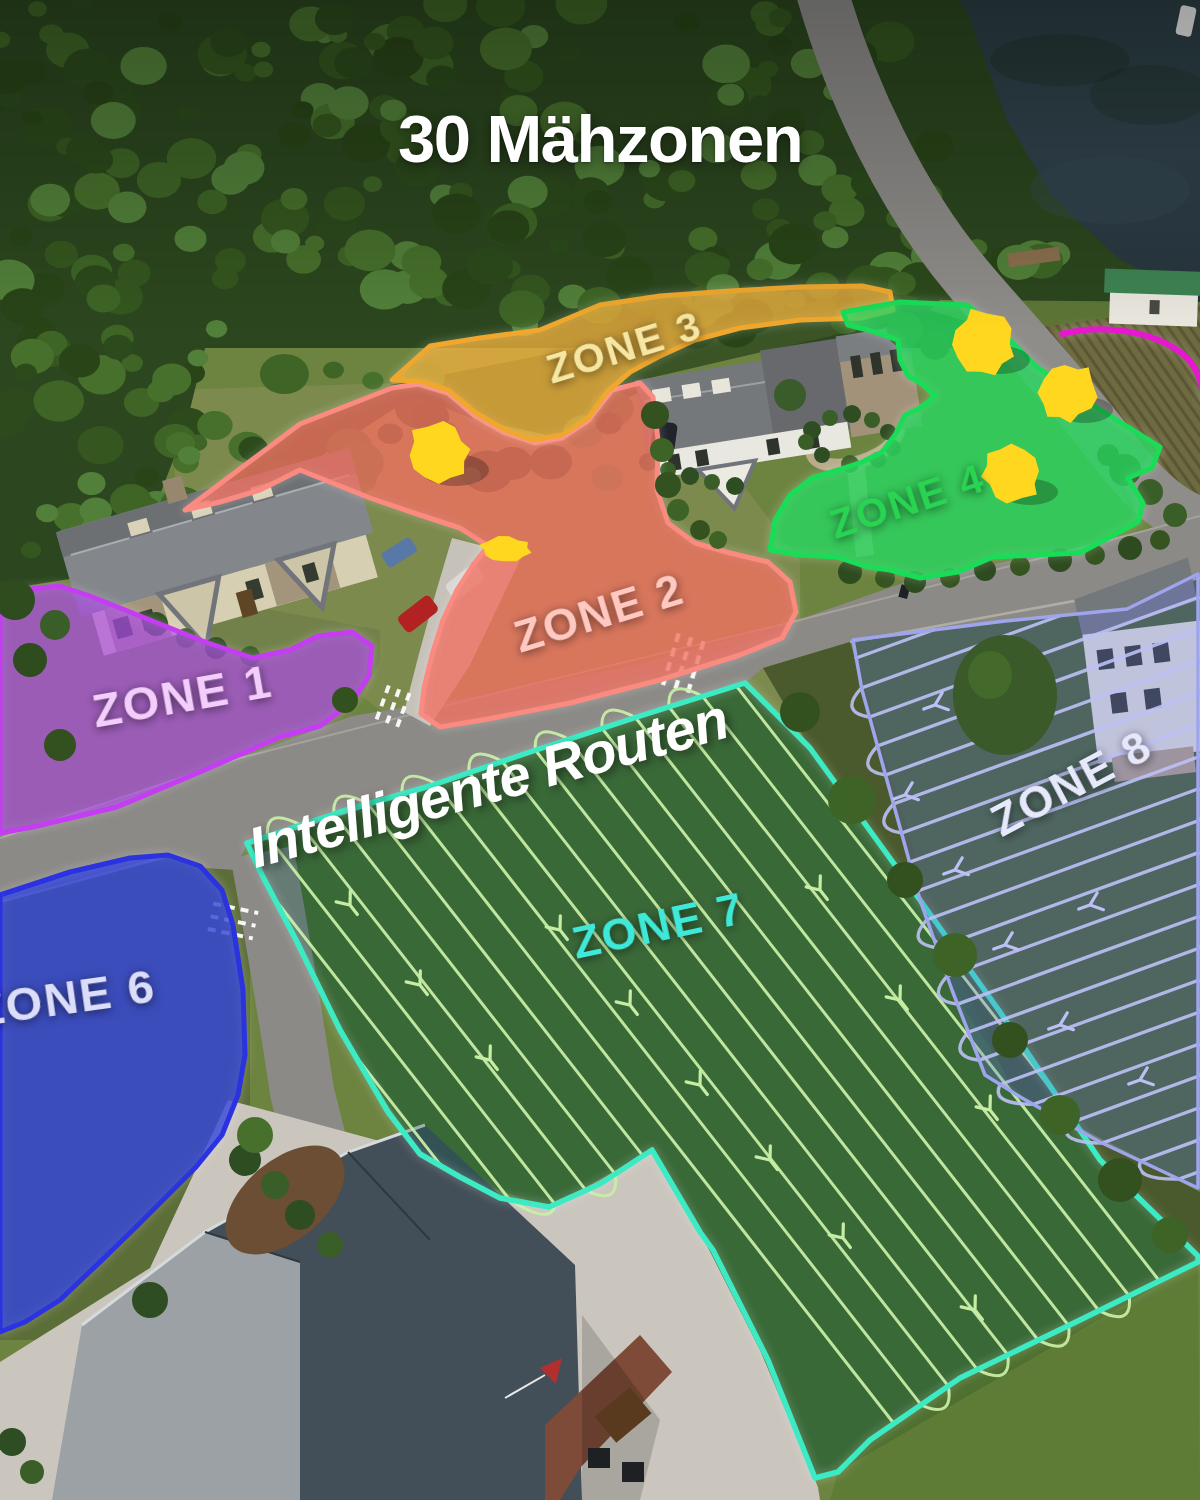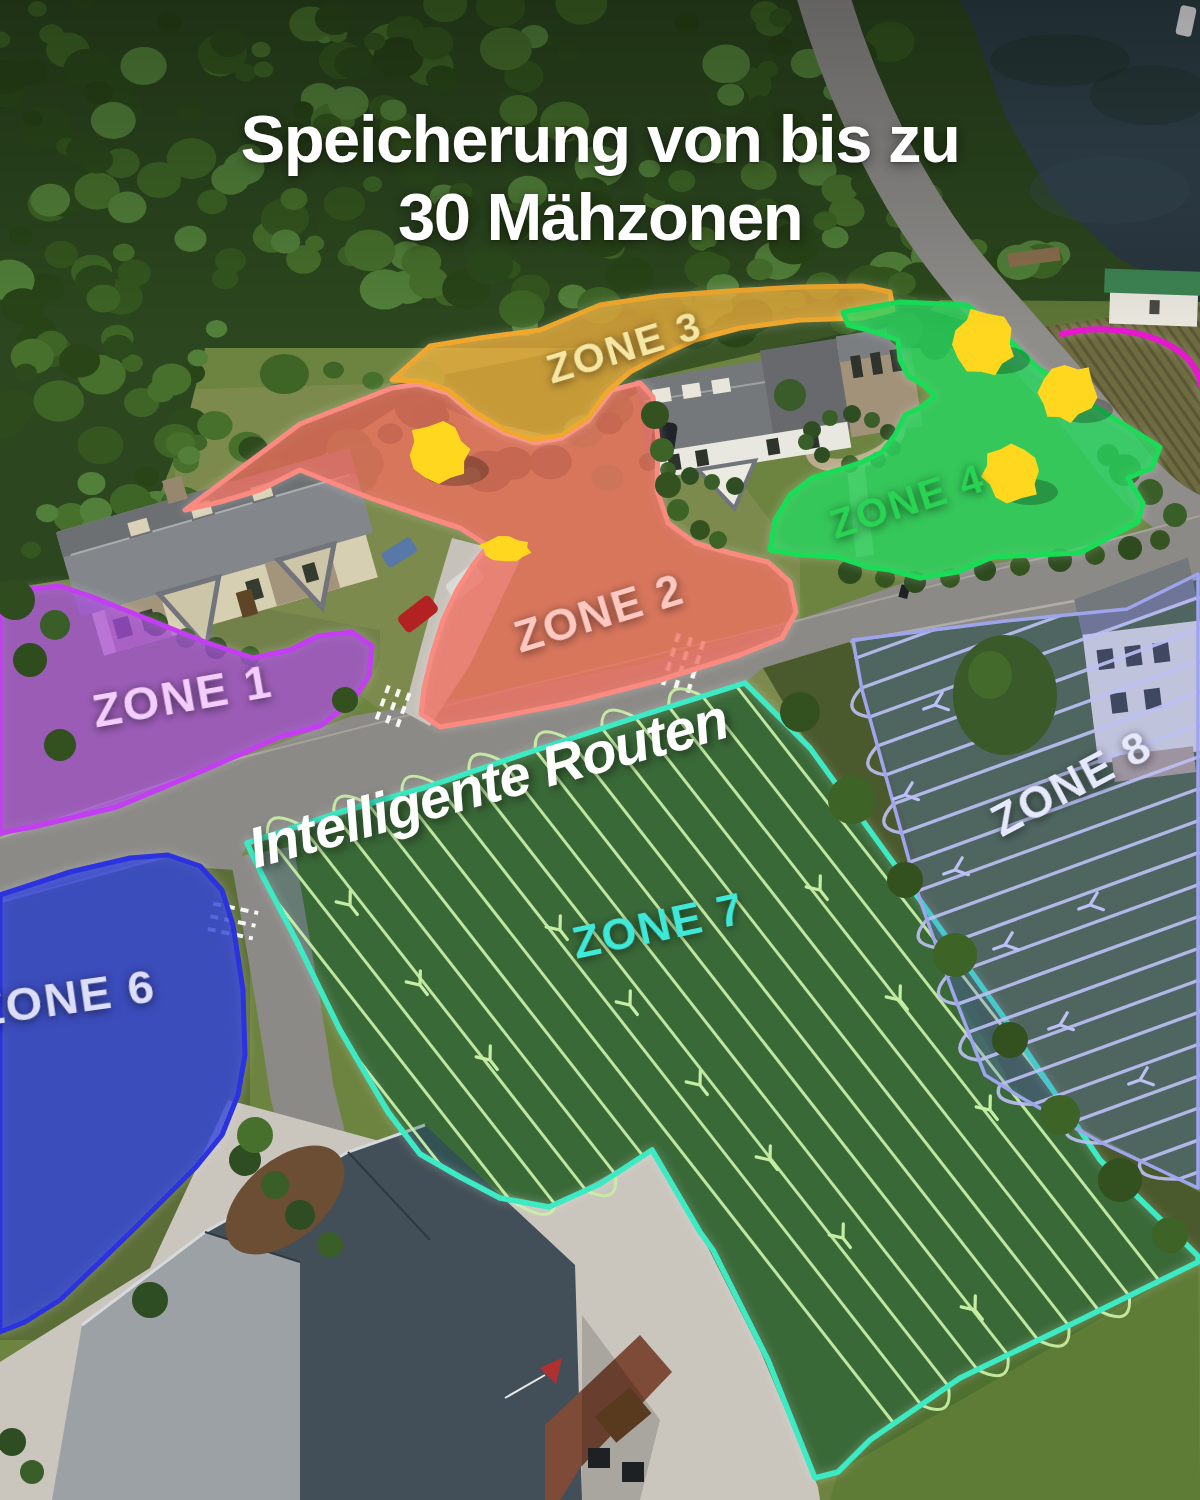--- a/index.html
+++ b/index.html
@@ -673,17 +673,16 @@
     <text class="zone-label" transform="translate(908,504) rotate(-18)" font-size="41" dominant-baseline="middle" fill="#2ad453">ZONE 4</text>
     <text class="zone-label" transform="translate(66,1002) rotate(-8)" font-size="47" dominant-baseline="middle" fill="#dcdef9">ZONE 6</text>
     <text class="zone-label" transform="translate(659,929) rotate(-12)" font-size="45" dominant-baseline="middle" fill="#3fe9da">ZONE 7</text>
     <text class="zone-label" transform="translate(1073,786) rotate(-28)" font-size="45" dominant-baseline="middle" fill="#e6e8fb">ZONE 8</text>
   </g>
 
   <rect x="0" y="0" width="1200" height="330" fill="url(#topshade)"></rect>
 </svg>
 
 <div class="title-wrap">
-  <div>Speicherung von bis zu</div>
   <div>30 Mähzonen</div>
 </div>
 <div class="routes-caption">Intelligente Routen</div>
 </div>
 
 </body></html>

